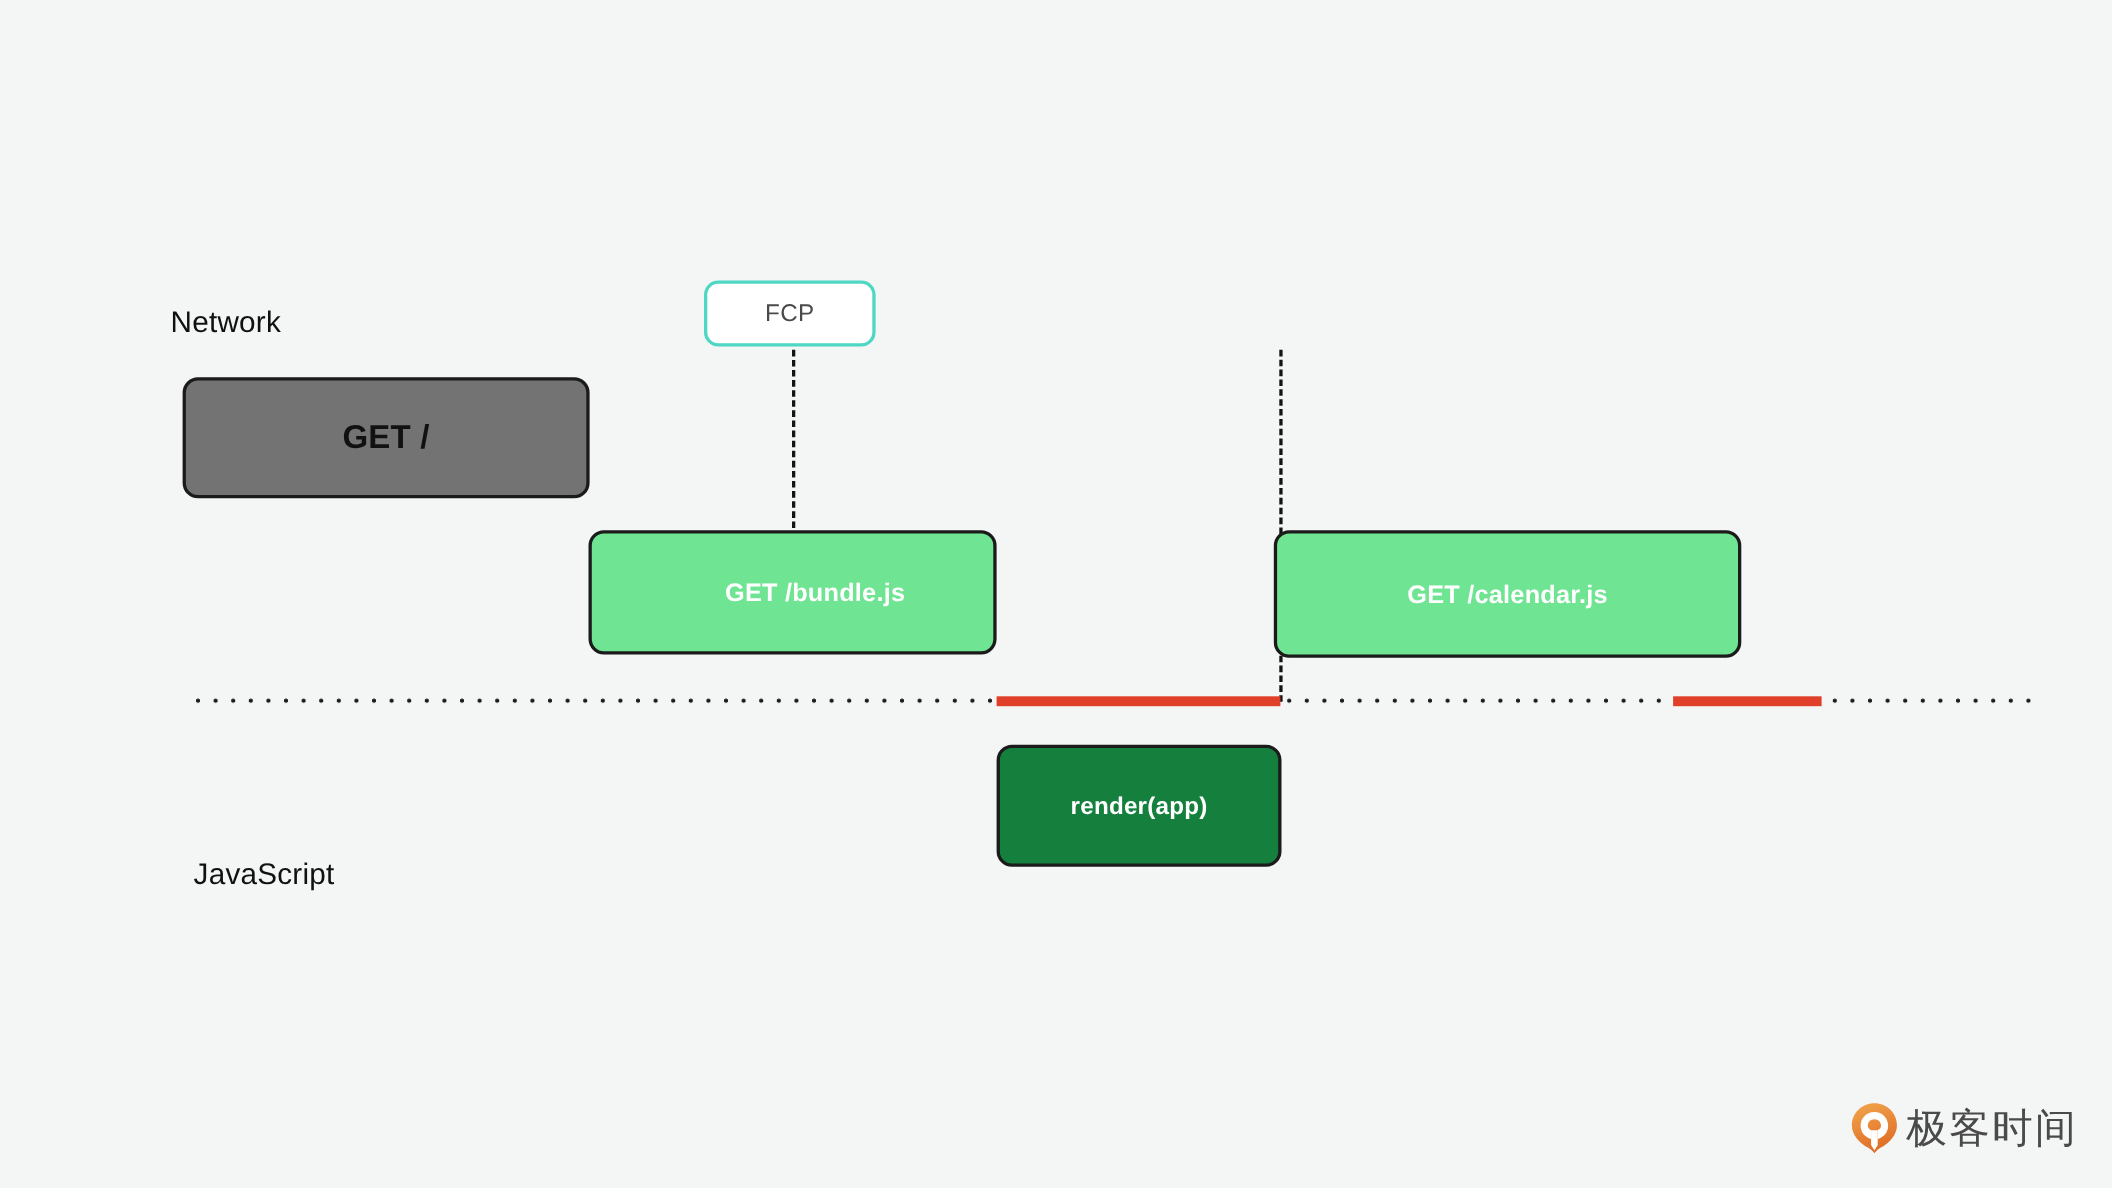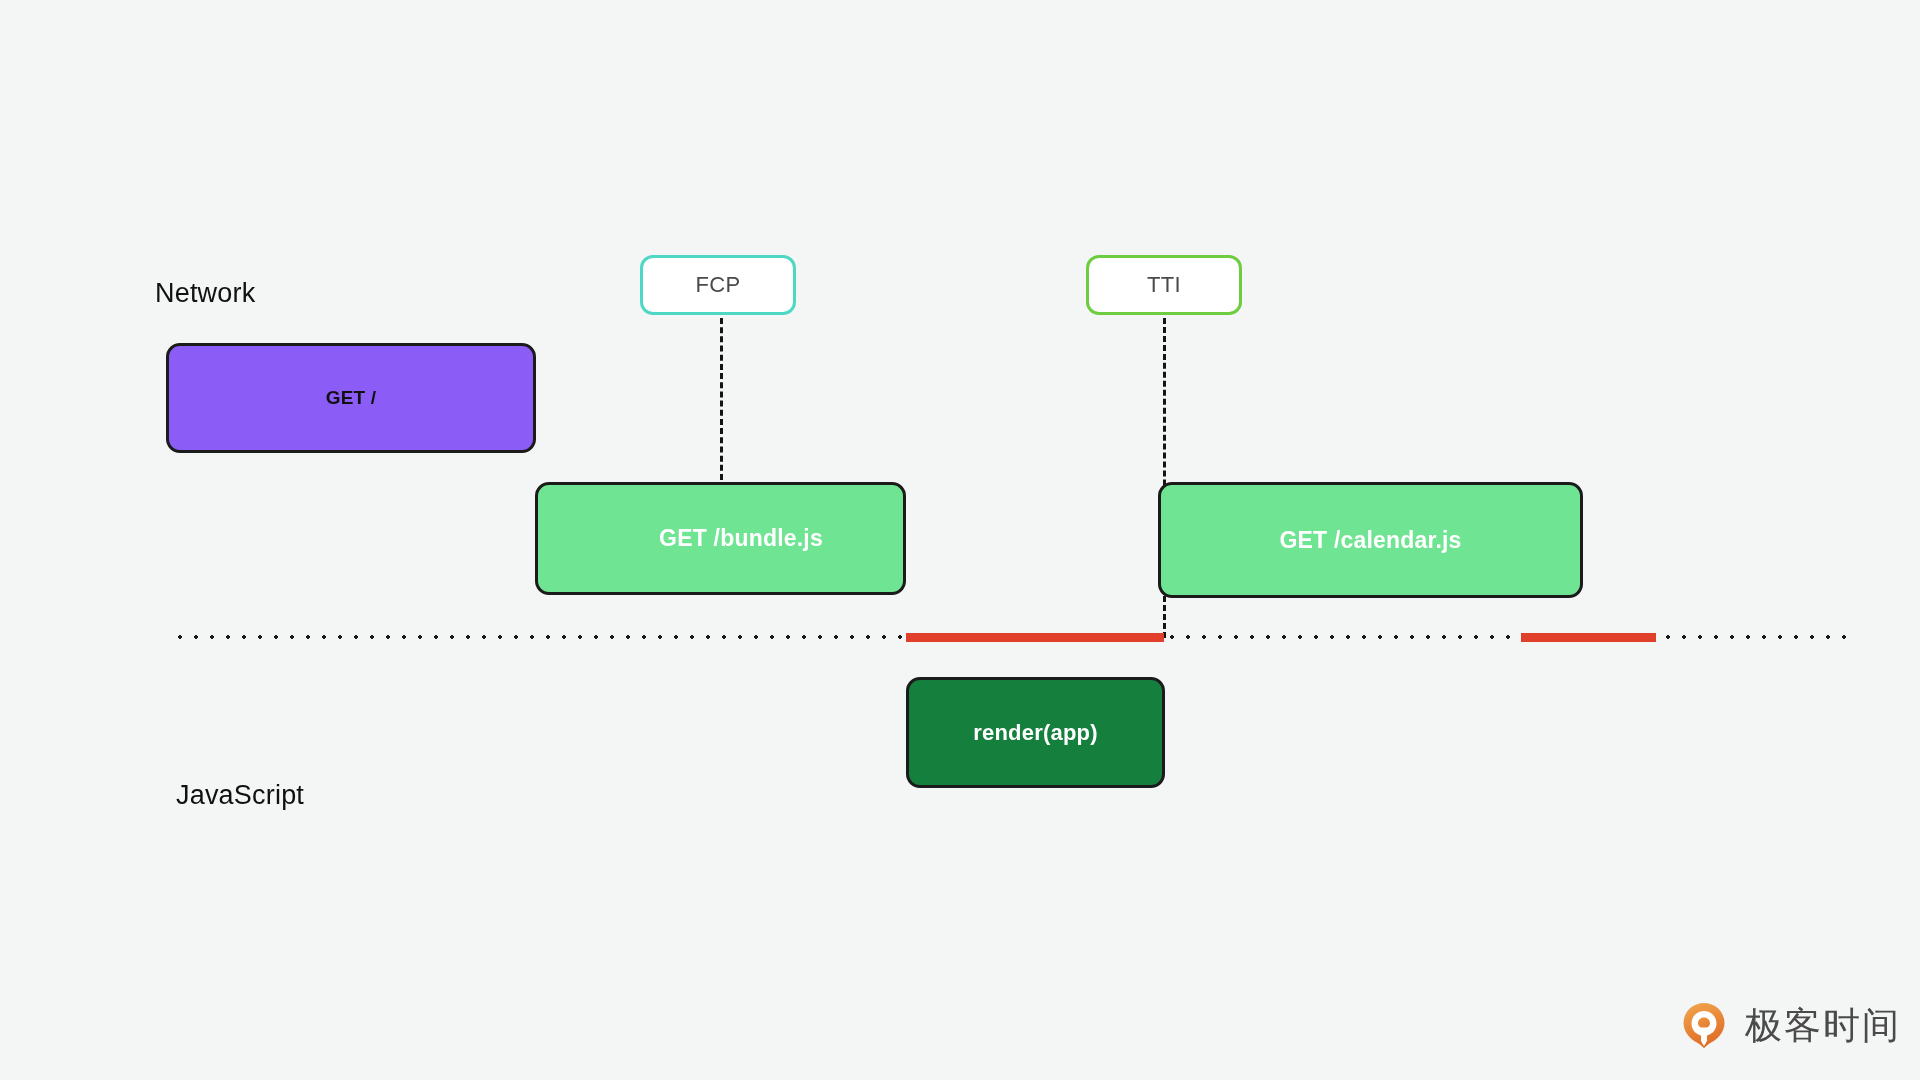--- a/index.html
+++ b/index.html
@@ -70,24 +70,24 @@
     position: absolute;
     box-sizing: border-box;
     border: 3px solid #1b1b1b;
     border-radius: 14px;
     display: flex;
     align-items: center;
     justify-content: center;
     white-space: nowrap;
   }
   .bar-dark-teal {
-    background: #8b5cf6;
+    background: #737373;
     color: #111111;
     font-weight: 700;
-    font-size: 19px;
+    font-size: 30px;
     letter-spacing: 0.2px;
   }
   .bar-green {
     background: #6fe492;
     color: #ffffff;
     font-weight: 700;
     font-size: 23px;
     letter-spacing: 0.2px;
   }
   .bar-bluegray {
@@ -127,21 +127,21 @@
   #task-segment-1 { left: 882px;  width: 258px; }
   #task-segment-2 { left: 1497px; width: 135px; }
 
   
   #brand-logo {
     position: absolute;
     left: 1655px;
     top: 1000px;
     display: flex;
     align-items: center;
-    gap: 16px;
+    gap: 4px;
   }
   #brand-mark {
     width: 50px;
     height: 50px;
     flex: none;
   }
   #brand-name {
     color: #4a4a4a;
     font-size: 37px;
     font-weight: 400;
@@ -156,23 +156,20 @@
 <div id="stage">
 
   <div class="lane-label" id="lane-label-network">Network</div>
 
   <div class="lane-label" id="lane-label-javascript">JavaScript</div>
 
   <div class="marker-badge" id="marker-fcp">
     <span>FCP</span>
   </div>
 
-  <div class="marker-badge" id="marker-tti">
-    <span>TTI</span>
-  </div>
 
   <div class="connector" id="connector-fcp"></div>
   <div class="connector" id="connector-tti"></div>
 
   <div class="bar bar-dark-teal" id="bar-get-root">
     <span>GET /</span>
   </div>
 
   <div class="bar bar-green" id="bar-get-bundle">
     <span>GET /bundle.js</span>

